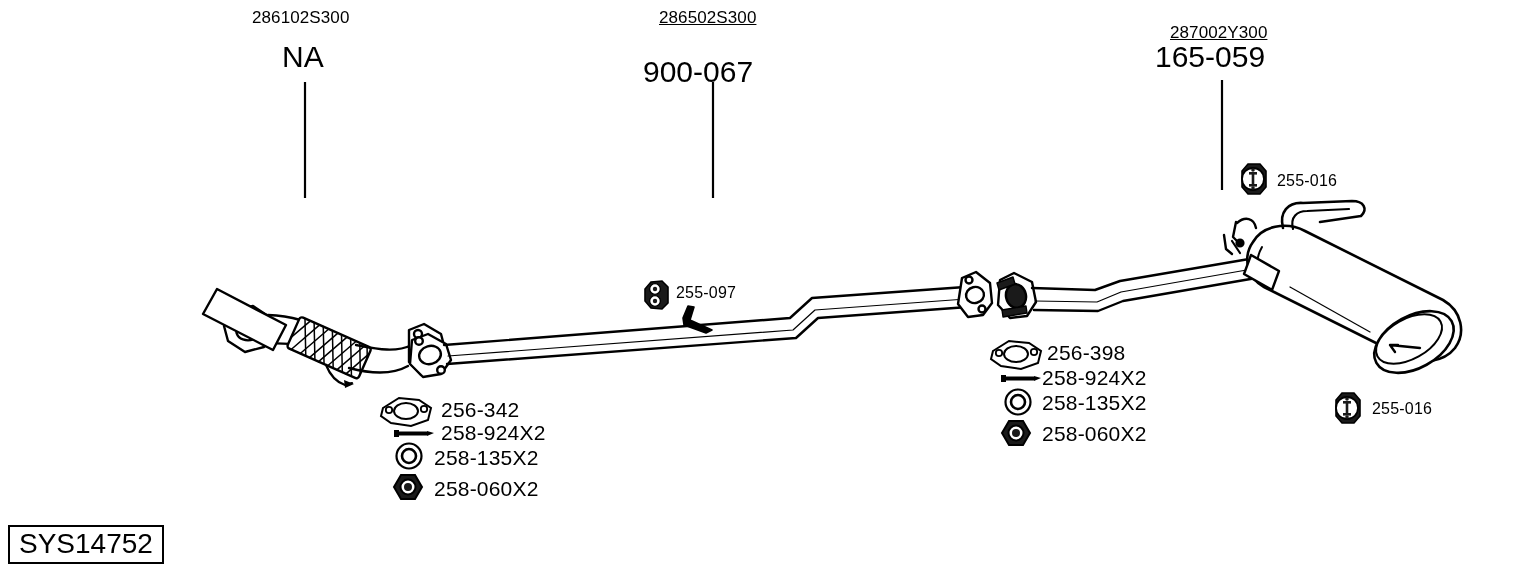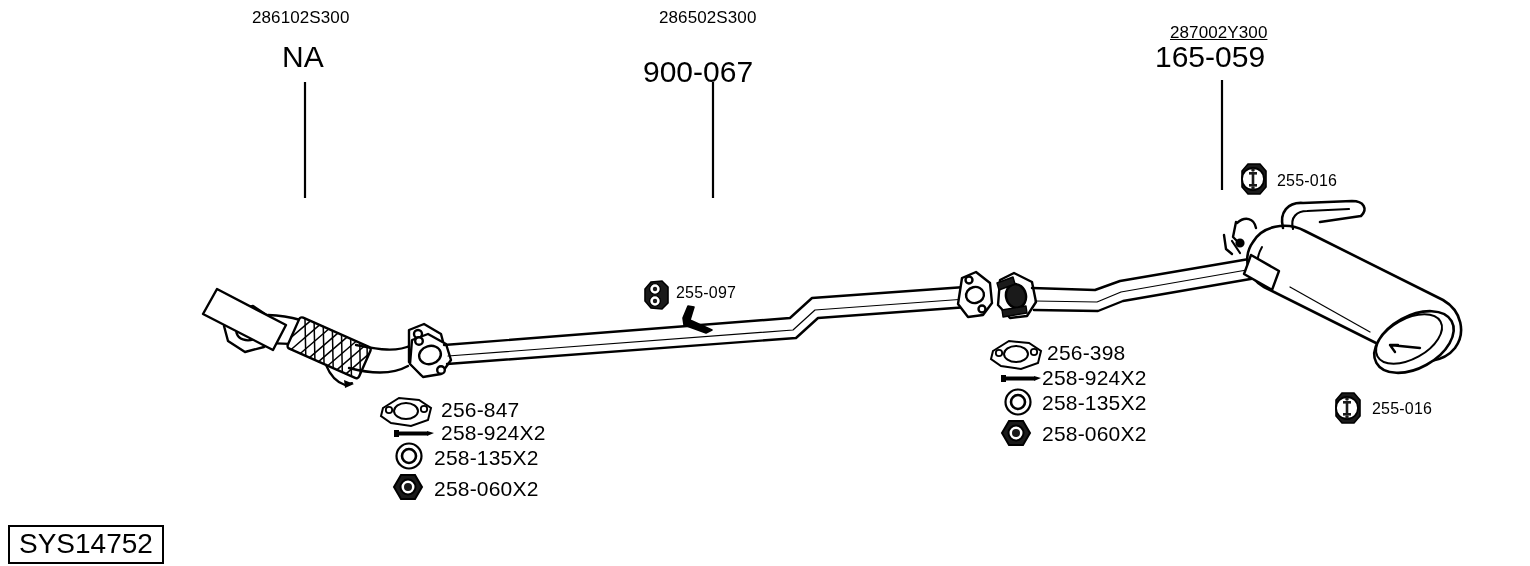--- a/index.html
+++ b/index.html
@@ -216,27 +216,27 @@
       <rect x="9" y="21" width="8" height="2.6" fill="#1a1a1a"></rect>
       <rect x="11.7" y="10" width="2.6" height="12" fill="#1a1a1a"></rect>
       <circle cx="13" cy="7" r="1.8" fill="#1a1a1a"></circle>
       <circle cx="13" cy="25" r="1.8" fill="#1a1a1a"></circle>
     </g>
   </svg>
 
   <div class="hdr-sub" style="left:252px;top:8px;">286102S300</div>
   <div class="hdr-main" style="left:282px;top:40px;">NA</div>
 
-  <div class="hdr-sub" style="left:659px;top:8px;">286502S300</div>
+  <div class="hdr-sub" style="left:659px;top:8px;text-decoration:underline;">286502S300</div>
   <div class="hdr-main" style="left:643px;top:40px;margin-top:15px;">900-067</div>
 
   <div class="hdr-sub" style="left:1170px;top:23px;text-decoration:underline;">287002Y300</div>
   <div class="hdr-main" style="left:1155px;top:40px;">165-059</div>
 
-  <div class="kitline" style="left:441px;top:398px;">256-847</div>
+  <div class="kitline" style="left:441px;top:398px;">256-342</div>
   <div class="kitline" style="left:441px;top:421px;">258-924X2</div>
   <div class="kitline" style="left:434px;top:446px;">258-135X2</div>
   <div class="kitline" style="left:434px;top:477px;">258-060X2</div>
 
   <div class="kitline" style="left:1047px;top:341px;">256-398</div>
   <div class="kitline" style="left:1042px;top:366px;">258-924X2</div>
   <div class="kitline" style="left:1042px;top:391px;">258-135X2</div>
   <div class="kitline" style="left:1042px;top:422px;">258-060X2</div>
 
   <div class="partlabel" style="left:676px;top:284px;">255-097</div>

